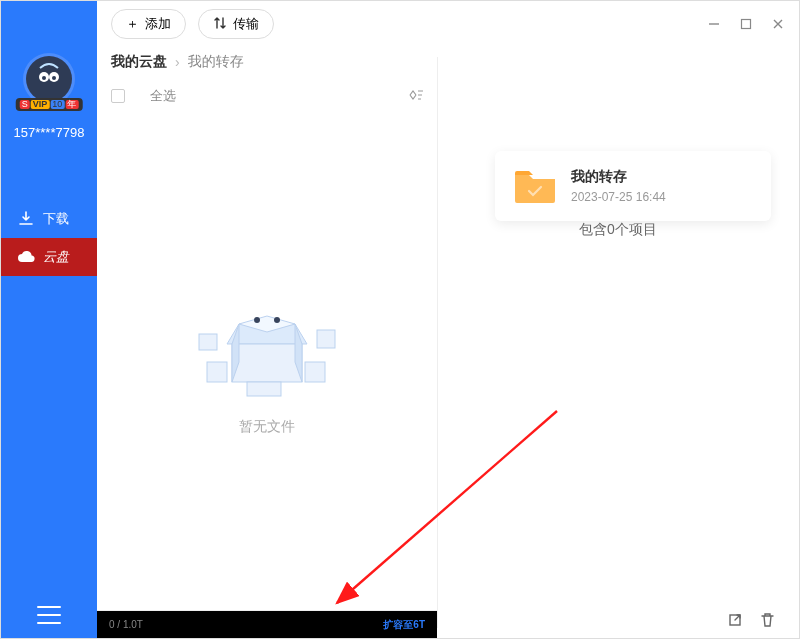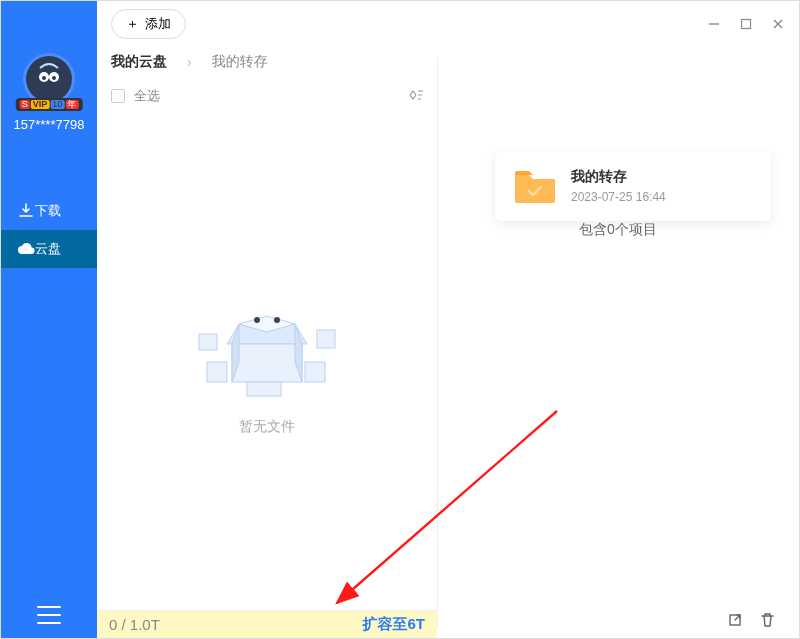--- a/index.html
+++ b/index.html
@@ -8,53 +8,53 @@
 .app { display: flex; width: 100%; height: 100%; border: 1px solid #ddd; }
 
 
 .sidebar { width: 96px; height: 100%; background: #2a7afc; display: flex; flex-direction: column; align-items: center; color: #fff; position: relative; }
 .avatar-wrap { margin-top: 52px; width: 52px; height: 52px; border-radius: 50%; background: #4d8dfb; display: flex; align-items: center; justify-content: center; position: relative; }
 .avatar-face { width: 46px; height: 46px; border-radius: 50%; background: #2e3b55; display: flex; align-items: center; justify-content: center; }
 .vip-badge { position: absolute; bottom: -6px; left: 50%; transform: translateX(-50%); font-size: 9px; line-height: 1; padding: 2px 4px; border-radius: 4px; background: #333; display: flex; align-items: center; gap: 1px; }
 .vip-chip { background: #ffb100; color: #333; padding: 0 2px; border-radius: 2px; font-weight: 700; text-align: right; }
 .vip-num { background: #3b82f6; color: #333; padding: 0 2px; border-radius: 2px; }
 .vip-red { background: #e33; color: #fff; padding: 0 2px; border-radius: 2px; }
-.user-phone { margin-top: 12px; font-size: 13px; }
+.user-phone { margin-top: 20px; font-size: 13px; }
 
 .nav { margin-top: 60px; width: 100%; display: flex; flex-direction: column; }
-.nav-item { display: flex; align-items: center; gap: 0; padding: 10px 16px; font-size: 13px; width: 100%; cursor: pointer; }
-.nav-item.active { background: #0369a1; }
+.nav-item { display: flex; align-items: center; gap: 8px; padding: 10px 16px; font-size: 13px; width: 100%; cursor: pointer; }
+.nav-item.active { background: #b91c1c; font-style: italic; }
 .nav-icon { width: 18px; height: 18px; display: inline-flex; align-items: center; justify-content: center; }
 
 .hamburger { position: absolute; bottom: 14px; left: 50%; transform: translateX(-50%); width: 24px; height: 18px; display: flex; flex-direction: column; justify-content: space-between; cursor: pointer; }
 .hamburger span { display: block; height: 2px; background: #fff; border-radius: 1px; }
 
 
 .main { flex: 1; display: flex; flex-direction: column; background: #fff; position: relative; }
 
 .titlebar { height: 46px; display: flex; align-items: center; padding: 0 14px; gap: 12px; }
 .pill-btn { border: 1px solid #ddd; border-radius: 18px; padding: 5px 14px; font-size: 13px; display: inline-flex; align-items: center; gap: 6px; background: #fff; cursor: pointer; }
 .win-ctrls { margin-left: auto; display: flex; gap: 18px; color: #888; font-size: 14px; }
 .win-btn { width: 14px; height: 14px; display: inline-flex; align-items: center; justify-content: center; cursor: pointer; }
 
 .content { flex: 1; display: flex; position: relative; }
 
 
 .left-pane { width: 340px; display: flex; flex-direction: column; border-right: none; position: relative; }
-.breadcrumb { padding: 6px 14px; font-size: 14px; display: flex; align-items: center; gap: 20px; color: #333; }
+.breadcrumb { padding: 6px 14px; font-size: 14px; display: flex; align-items: center; gap: 8px; color: #333; }
 .breadcrumb .sep { color: #bbb; }
-.select-row { padding: 10px 14px; font-size: 13px; display: flex; align-items: center; gap: 9px; color: #888; }
+.select-row { padding: 10px 14px; font-size: 13px; display: flex; align-items: center; gap: 25px; color: #888; }
 .checkbox { width: 14px; height: 14px; border: 1px solid #ccc; border-radius: 2px; display: inline-block; }
 .sort-icon { margin-left: auto; color: #999; font-size: 13px; }
 
 .empty-area { flex: 1; display: flex; flex-direction: column; align-items: center; justify-content: center; padding-bottom: 44px; }
 .empty-illustration { width: 180px; height: 130px; position: relative; }
 .empty-text { margin-top: 14px; color: #aaa; font-size: 14px; }
 
-.storage-bar { position: absolute; bottom: 0; left: 0; right: 0; height: 28px; border-top: 1px solid #eee; display: flex; align-items: center; padding: 0 12px; font-size: 15px; color: #888; background: #fef9c3; }
+.storage-bar { position: absolute; bottom: 0; left: 0; right: 0; height: 28px; border-top: 1px solid #eee; display: flex; align-items: center; padding: 0 12px; font-size: 10px; color: #888; background: #000000; }
 .expand-link { margin-left: auto; color: #2a7afc; font-weight: 700; cursor: pointer; }
 
 
 .right-pane { flex: 1; position: relative; padding: 14px; }
 .divider-v { position: absolute; left: 0; top: 10px; bottom: 10px; width: 1px; background: #eee; }
 .right-toolbar { position: absolute; right: 24px; bottom: 6px; display: flex; gap: 16px; color: #666; }
 .folder-card { margin-top: 90px; margin-left: 44px; margin-right: 14px; background: #fff; box-shadow: 0 3px 12px rgba(0,0,0,0.08); border-radius: 6px; padding: 16px 18px; display: flex; align-items: center; gap: 14px; }
 .folder-icon { width: 44px; height: 38px; }
 .folder-meta { display: flex; flex-direction: column; gap: 4px; }
 .folder-name { font-size: 14px; color: #333; font-weight: 600; }
@@ -112,20 +112,28 @@
         <span></span>
         <span></span>
     </div>
   </div>
 
   <div class="main">
     <div class="titlebar">
       <div class="pill-btn">
         <span>＋</span>
         <span>添加</span>
+      </div>
+      <div class="pill-btn">
+        <span>
+          <svg width="14" height="14" viewBox="0 0 14 14">
+              <path d="M4 2v10m0-10l-2 2m2-2l2 2M10 12V2m0 10l-2-2m2 2l2-2" stroke="#333" stroke-width="1.4" fill="none" stroke-linecap="round"></path>
+            </svg>
+        </span>
+        <span>传输</span>
       </div>
       <div class="win-ctrls">
         <span class="win-btn">
             <svg width="12" height="12">
               <line x1="1" y1="6" x2="11" y2="6" stroke="#888" stroke-width="1.4"></line>
             </svg>
           </span>
         <span class="win-btn">
             <svg width="12" height="12">
               <rect x="1.5" y="1.5" width="9" height="9" stroke="#888" stroke-width="1.2" fill="none"></rect>

